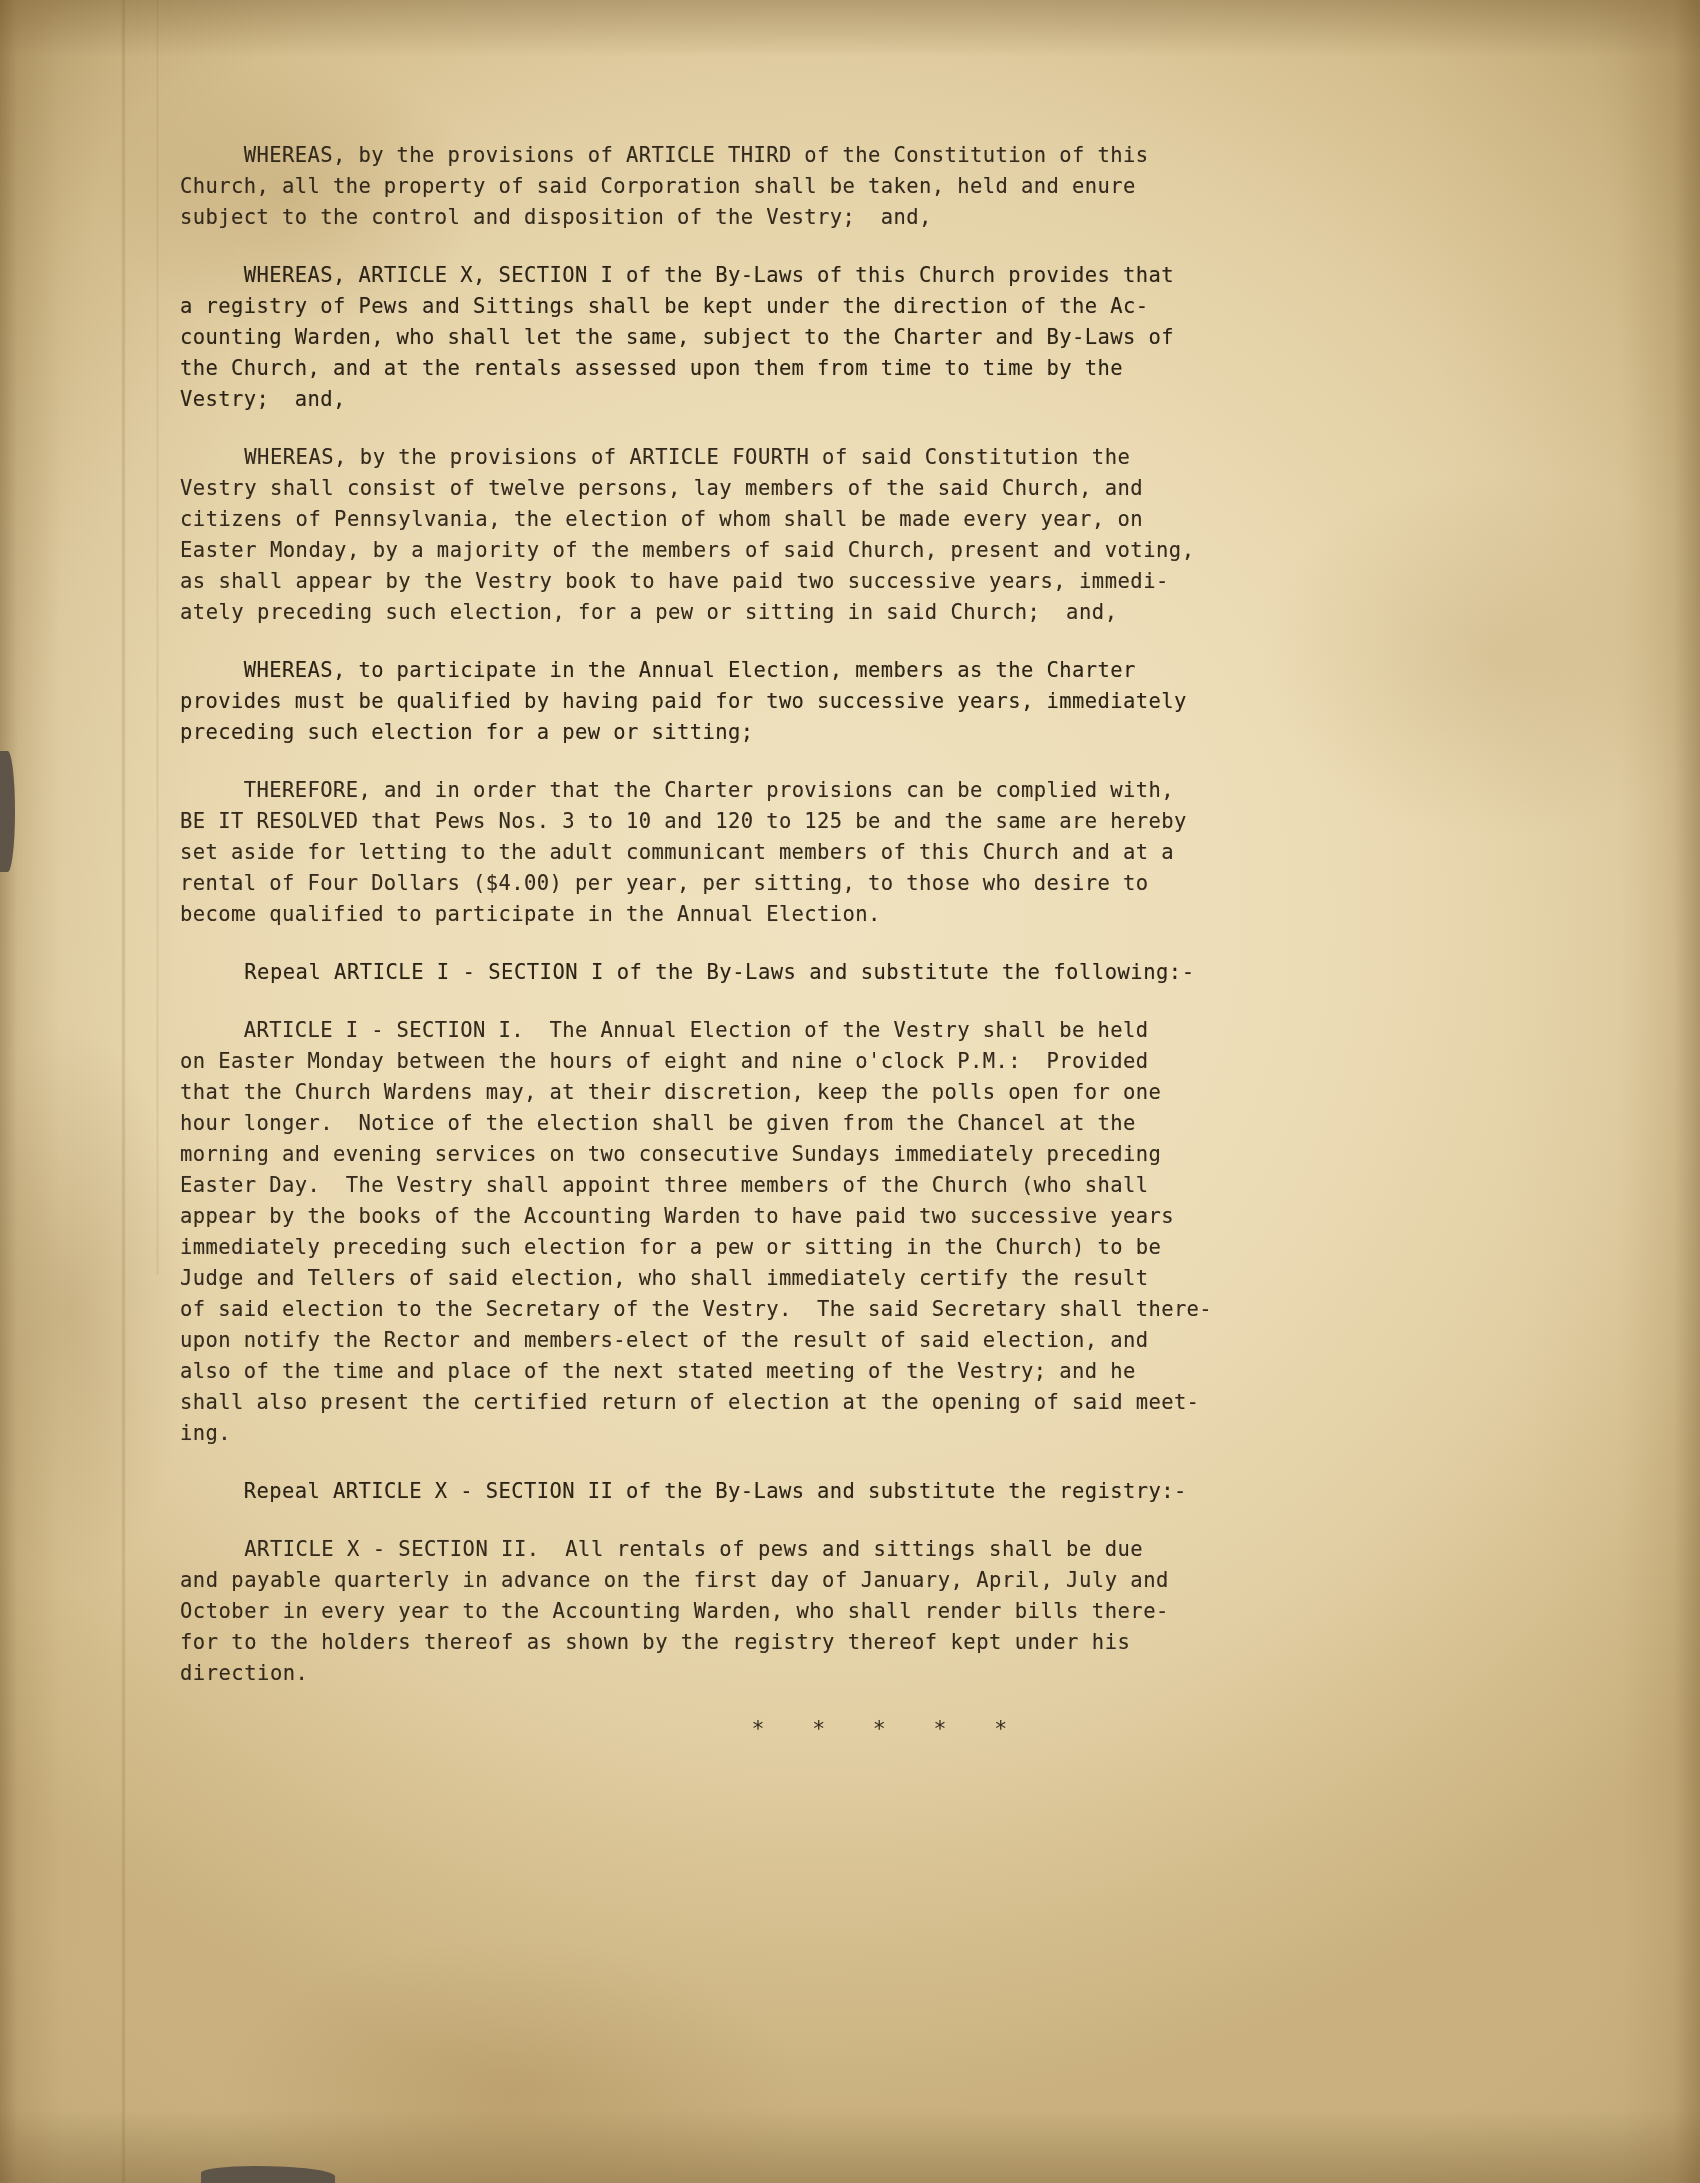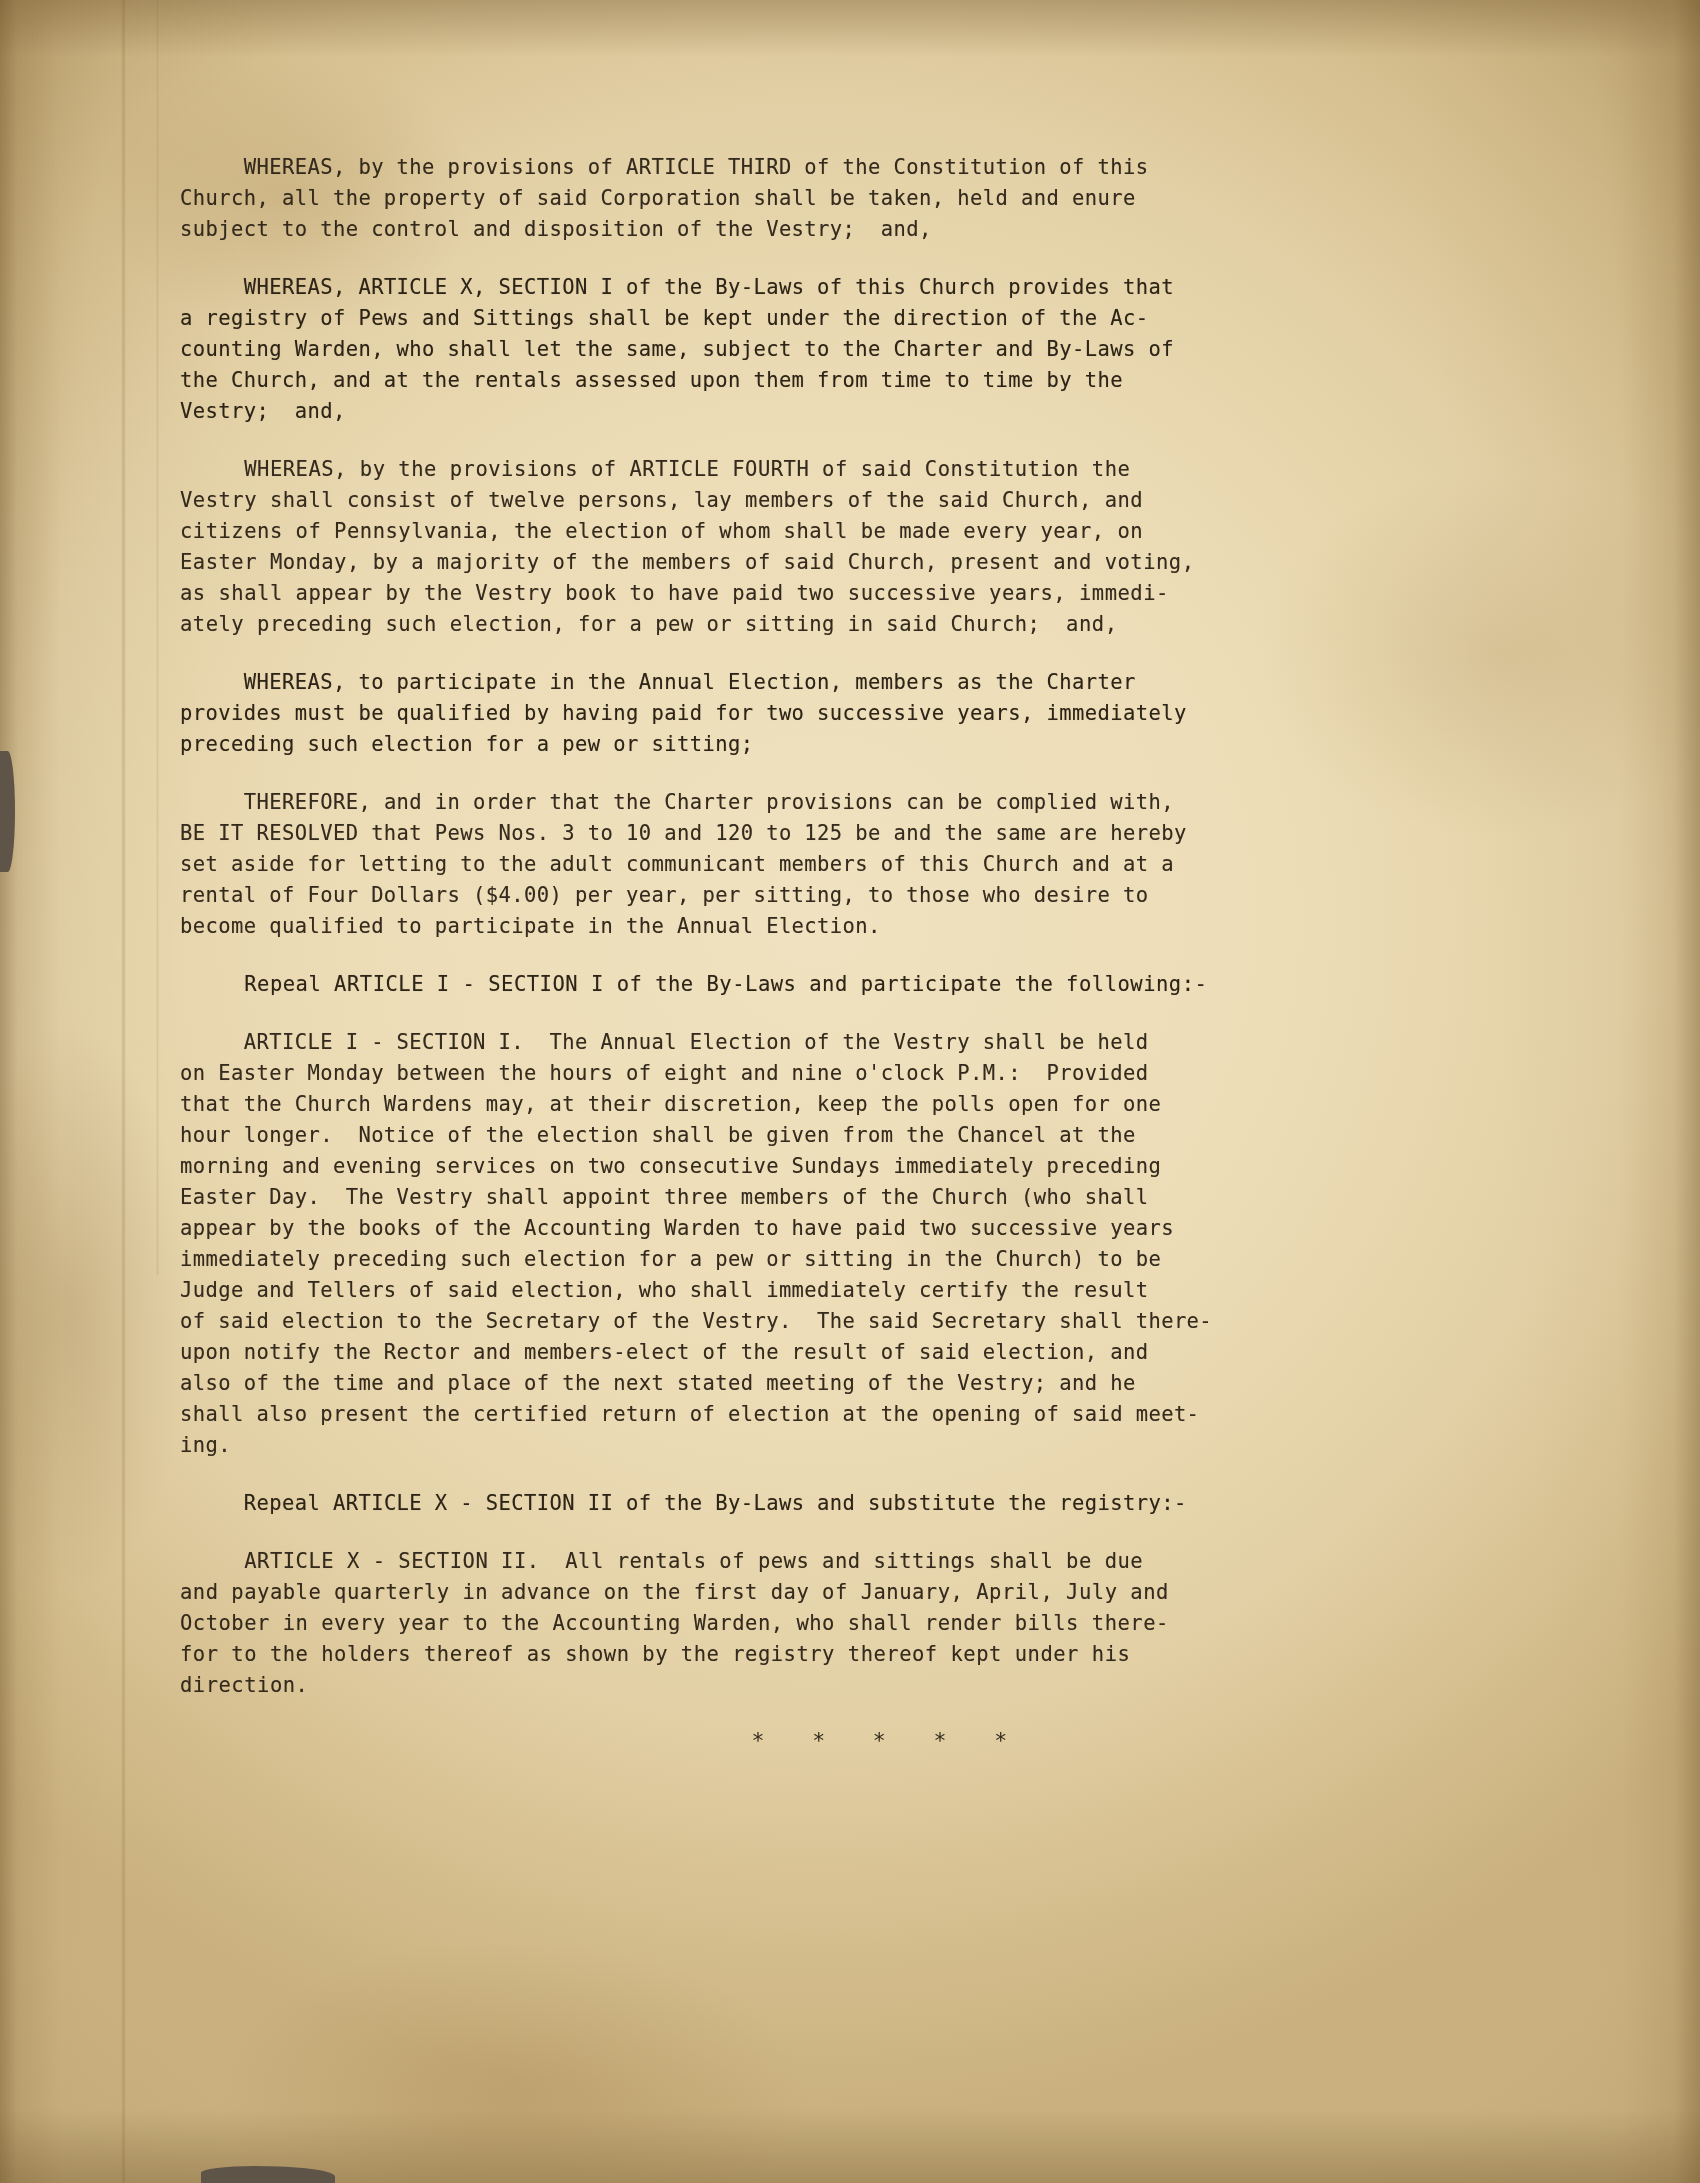--- a/index.html
+++ b/index.html
@@ -106,21 +106,21 @@
   
   #doc {
     position: absolute;
     z-index: 7;
     left: 180px;
     top: 140px;
     width: 1335px;
   }
 
   p.para {
-    margin: 12px 0 27px 0;
+    margin: 0 0 27px 0;
     font-family: "DejaVu Sans Mono", monospace;
     font-size: 20.5px;
     line-height: 31px;
     letter-spacing: 0.4px;
     color: #2d2418;
     white-space: pre-wrap;
     text-indent: 0;
     text-shadow: 0 0 0.7px rgba(60,45,20,0.35);
   }
 
@@ -178,21 +178,21 @@
 provides must be qualified by having paid for two successive years, immediately
 preceding such election for a pew or sitting;</p>
 
     <p class="para">     THEREFORE, and in order that the Charter provisions can be complied with,
 BE IT RESOLVED that Pews Nos. 3 to 10 and 120 to 125 be and the same are hereby
 set aside for letting to the adult communicant members of this Church and at a
 rental of Four Dollars ($4.00) per year, per sitting, to those who desire to
 become qualified to participate in the Annual Election.</p>
 
 
-    <p class="para">     Repeal ARTICLE I - SECTION I of the By-Laws and participate the following:-</p>
+    <p class="para">     Repeal ARTICLE I - SECTION I of the By-Laws and substitute the following:-</p>
 
     <p class="para">     ARTICLE I - SECTION I.  The Annual Election of the Vestry shall be held
 on Easter Monday between the hours of eight and nine o'clock P.M.:  Provided
 that the Church Wardens may, at their discretion, keep the polls open for one
 hour longer.  Notice of the election shall be given from the Chancel at the
 morning and evening services on two consecutive Sundays immediately preceding
 Easter Day.  The Vestry shall appoint three members of the Church (who shall
 appear by the books of the Accounting Warden to have paid two successive years
 immediately preceding such election for a pew or sitting in the Church) to be
 Judge and Tellers of said election, who shall immediately certify the result

